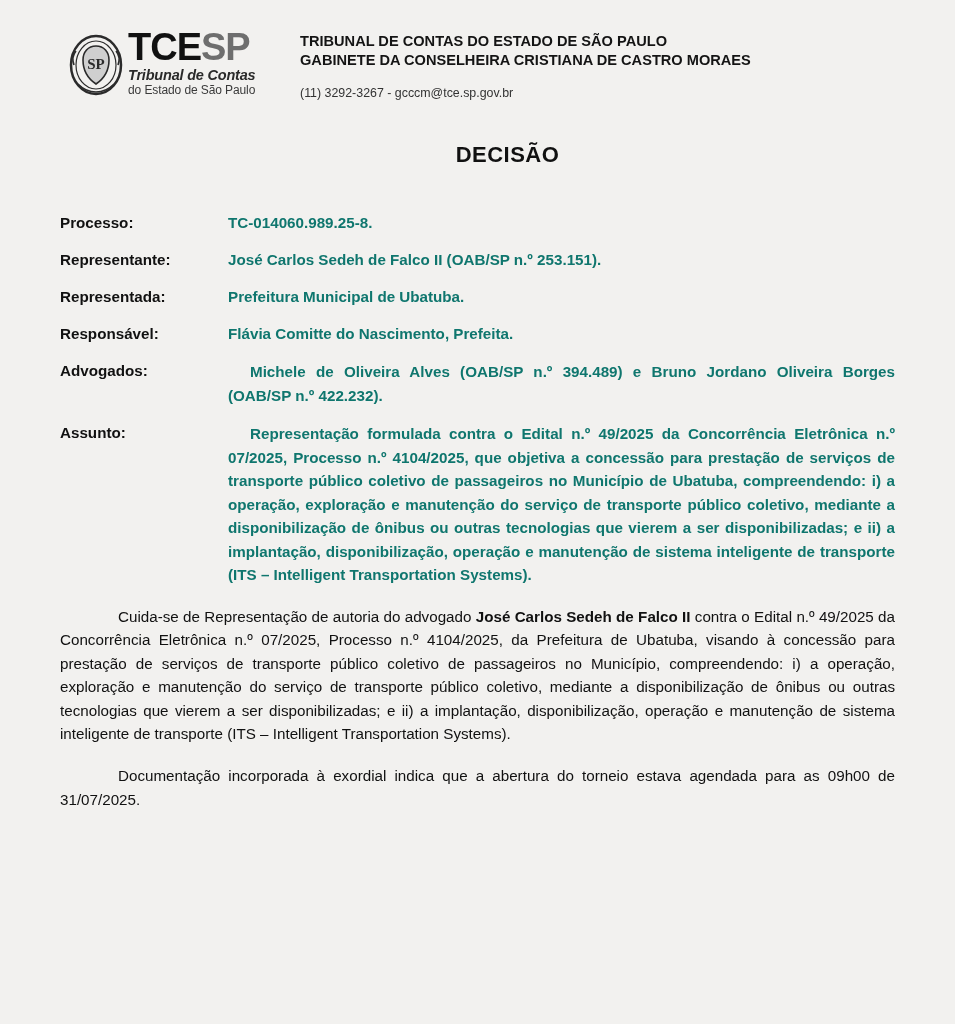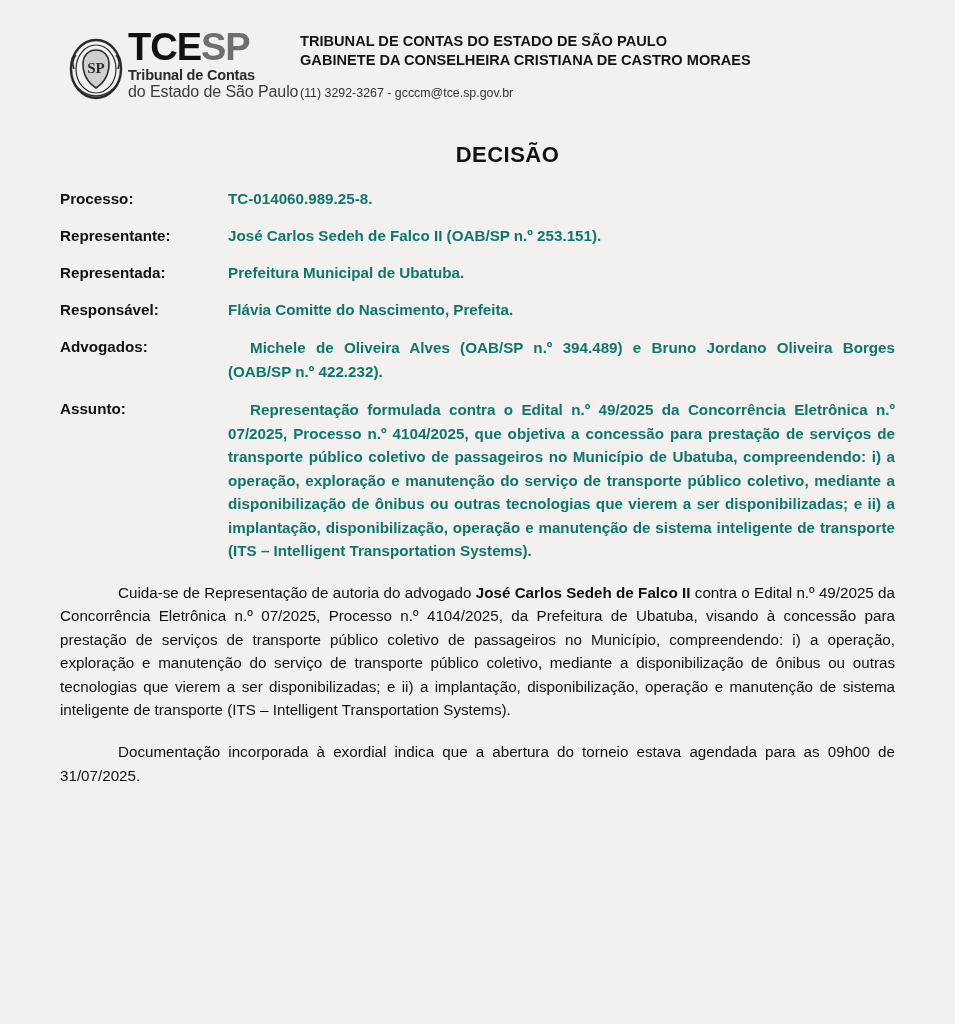--- a/index.html
+++ b/index.html
@@ -61,23 +61,24 @@
   }
   .tcesp .sp {
     color: #6e6e6e;
   }
   .brand-sub1 {
     font-size: 14.5px;
     font-weight: bold;
     color: #2a2a2a;
     margin-top: 2px;
     letter-spacing: -0.2px;
+    font-style: italic;
   }
   .brand-sub2 {
-    font-size: 16px;
+    font-size: 12px;
     color: #3a3a3a;
     margin-top: 1px;
     letter-spacing: -0.1px;
   }
   .org {
     flex: 1 1 auto;
     padding-top: 4px;
   }
   .org-line {
     font-size: 14.6px;
@@ -96,21 +97,21 @@
     text-align: center;
     font-size: 22px;
     font-weight: bold;
     letter-spacing: 0.5px;
     margin: 42px 0 0 0;
     padding-left: 60px;
   }
 
   
   .fields {
-    margin-top: 20px;
+    margin-top: 44px;
   }
   .field-row {
     display: flex;
     align-items: flex-start;
     margin-bottom: 15px;
   }
   .field-label {
     flex: 0 0 168px;
     font-size: 15.2px;
     font-weight: bold;

